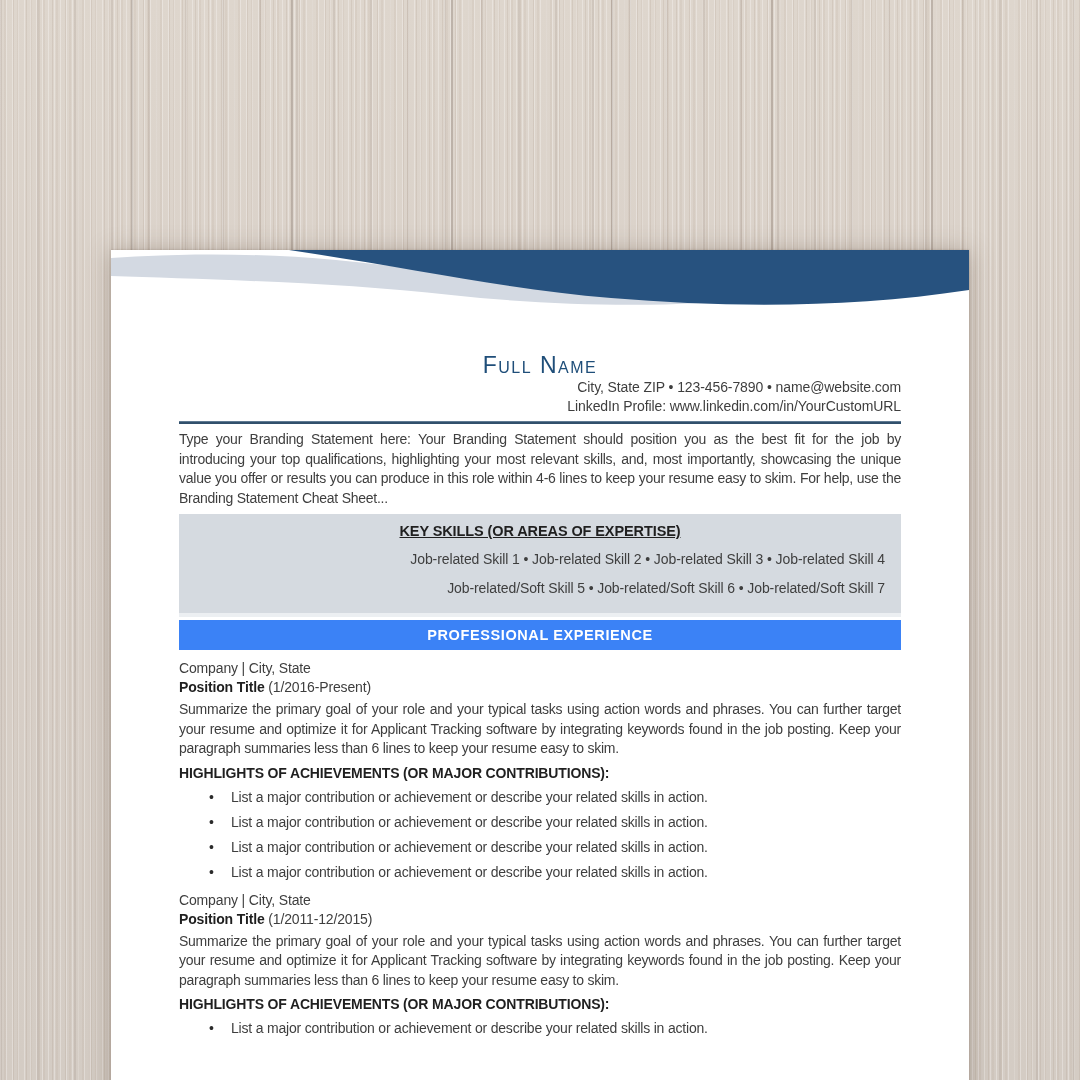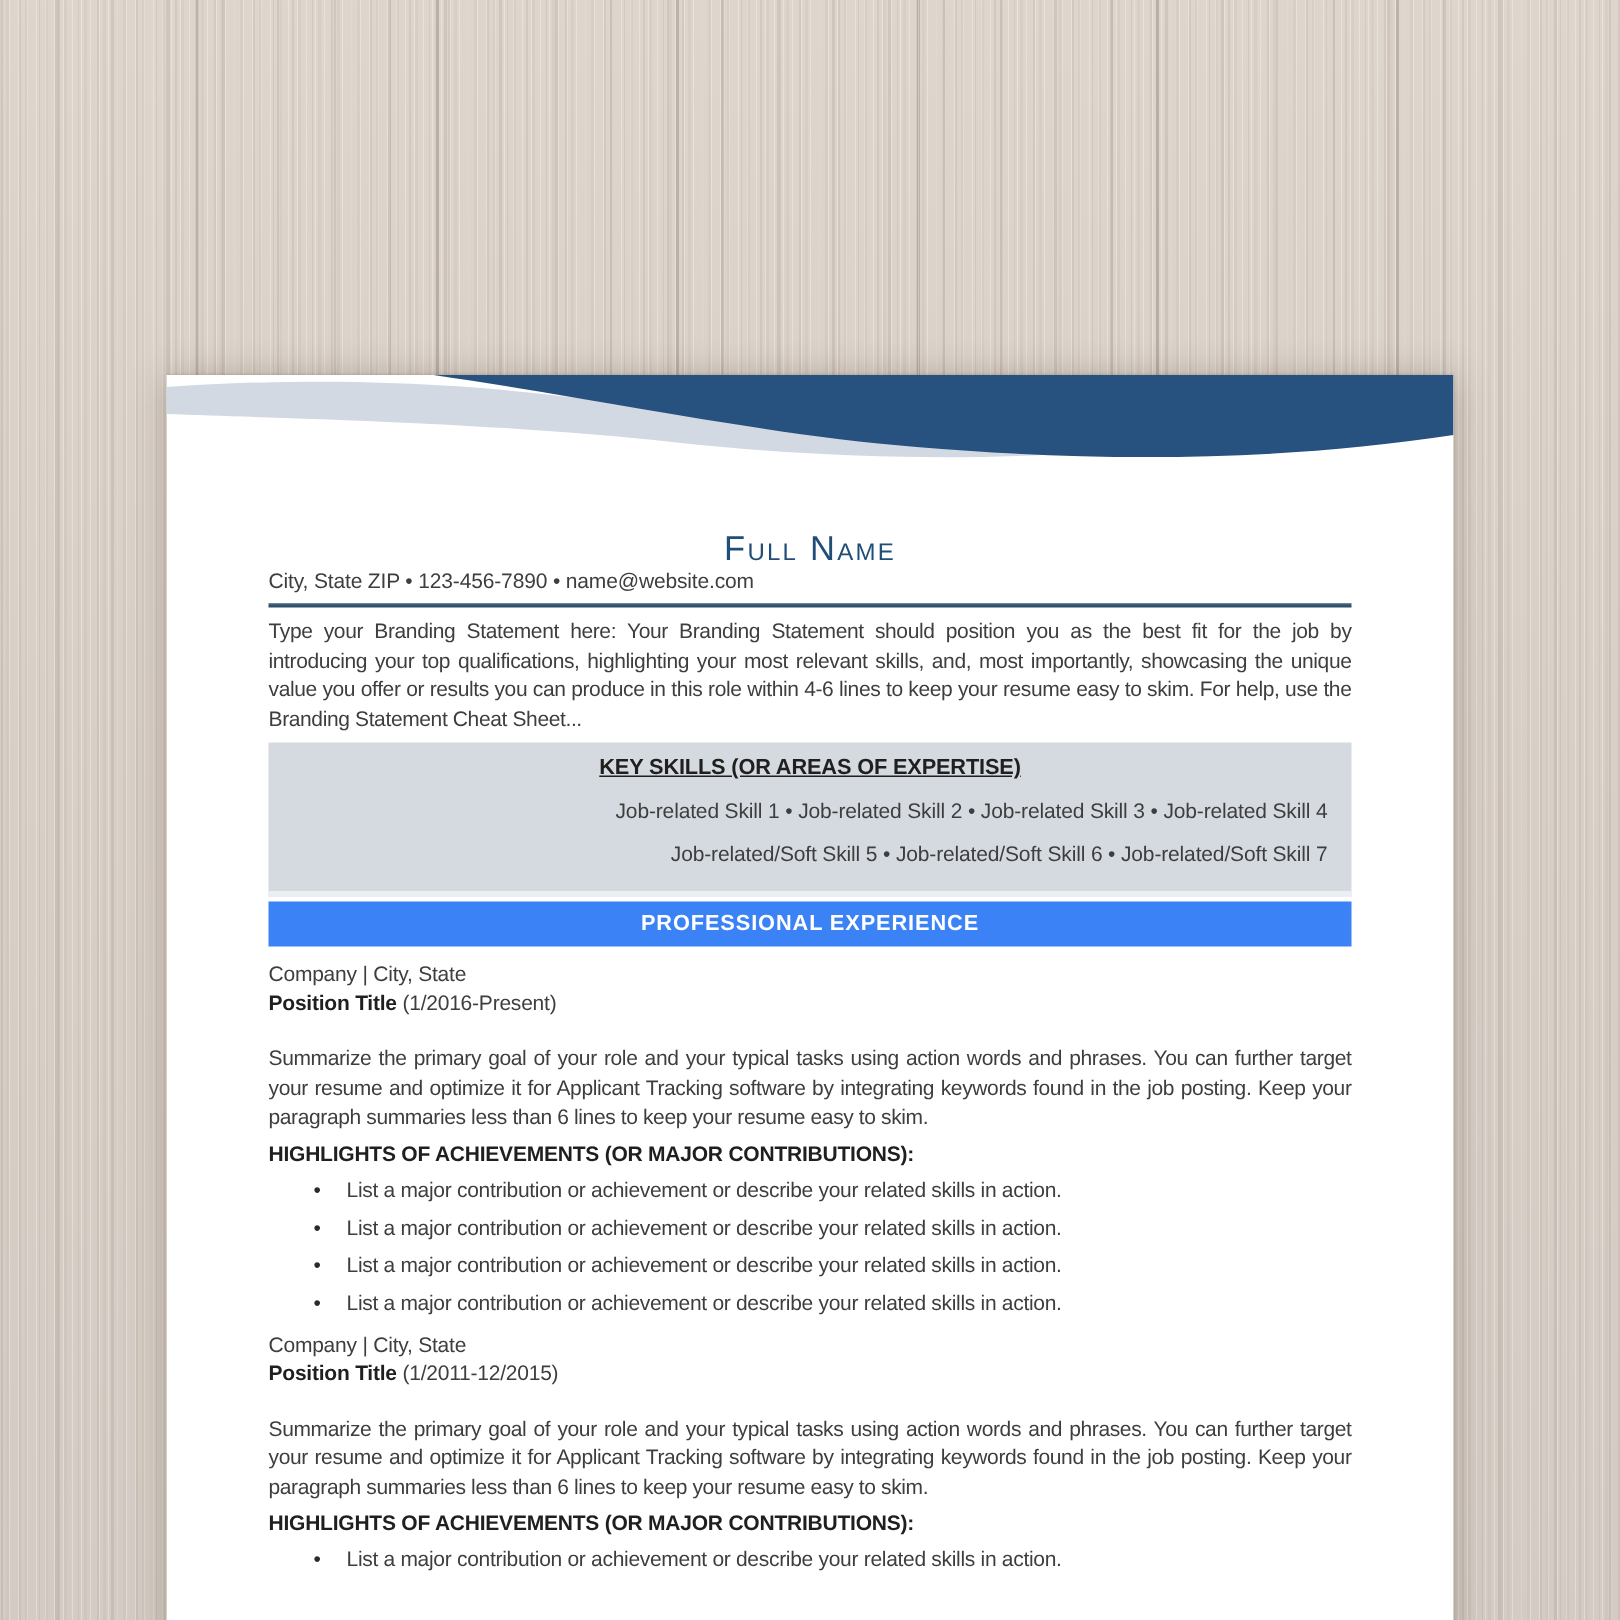--- a/index.html
+++ b/index.html
@@ -30,21 +30,21 @@
   .content { padding:0 68px; }
 
   
   .name {
     margin-top:40px; text-align:center;
     font-variant:small-caps; font-weight:normal;
     font-size:23px; line-height:26px; letter-spacing:1.5px;
     color:#1f4e79;
   }
   .contact {
-    text-align:left; font-size:14px; line-height:19px;
+    text-align:right; font-size:14px; line-height:19px;
     color:#3e3e3e; letter-spacing:-0.1px;
   }
 
   
   .section-title {
     margin-top:36px; text-align:center;
     font-size:17.5px; line-height:21px; font-weight:bold;
     letter-spacing:0.8px; color:#1f1f1f;
   }
   .title-rule {
@@ -77,21 +77,21 @@
     background:#3b82f6; text-align:center;
     font-size:14.5px; font-weight:bold; letter-spacing:0.6px;
     color:#ffffff;
   }
 
   
   .company-line { margin-top:9px; font-size:14px; line-height:19px; color:#3e3e3e; letter-spacing:-0.15px; }
   .job:nth-of-type(2) .company-line { margin-top:6px; }
   .position-line { font-size:14px; line-height:19px; letter-spacing:-0.15px; color:#3e3e3e; }
   .position-line .pos { font-weight:bold; color:#1f1f1f; }
-  .job-summary { margin-top:18px; }
+  .job-summary { margin-top:3px; }
   .highlights {
     margin-top:5px; font-size:14px; line-height:19px;
     font-weight:bold; color:#1f1f1f; letter-spacing:-0.15px;
   }
   ul.bullets { margin-top:5px; list-style:none; padding-left:30px; }
   ul.bullets li {
     position:relative; padding-left:22px;
     font-size:14px; line-height:19px; margin-bottom:6px;
     color:#3e3e3e; letter-spacing:-0.2px;
   }
@@ -109,20 +109,21 @@
     <svg class="waves" viewBox="0 0 858 62" preserveAspectRatio="none">
       <path fill="#d3d9e2" d="M0,8 C70,3 150,3 225,10 C310,18 395,32 470,43 C540,52 605,53 645,48
                C570,58 450,57 340,45 C225,32 85,29 0,26 Z"></path>
       <path fill="#27527f" d="M178,0 L858,0 L858,40 C740,58 620,58 500,48 C400,40 300,18 178,0 Z"></path>
     </svg>
 
     <div class="content">
 
       <div class="name">Full Name</div>
       <p class="contact">City, State ZIP • 123-456-7890 • name@website.com</p>
+      <p class="contact">LinkedIn Profile: www.linkedin.com/in/YourCustomURL</p>
 
       <div class="title-rule"></div>
       <p class="body-par">Type your Branding Statement here: Your Branding Statement should position you as the best fit for the job by introducing your top qualifications, highlighting your most relevant skills, and, most importantly, showcasing the unique value you offer or results you can produce in this role within 4-6 lines to keep your resume easy to skim. For help, use the Branding Statement Cheat Sheet...</p>
 
       <div class="skills-box">
         <div class="skills-title">KEY SKILLS (OR AREAS OF EXPERTISE)</div>
         <div class="skills-line first">Job-related Skill 1 • Job-related Skill 2 • Job-related Skill 3 • Job-related Skill 4</div>
         <div class="skills-line second">Job-related/Soft Skill 5 • Job-related/Soft Skill 6 • Job-related/Soft Skill 7</div>
       </div>
 

